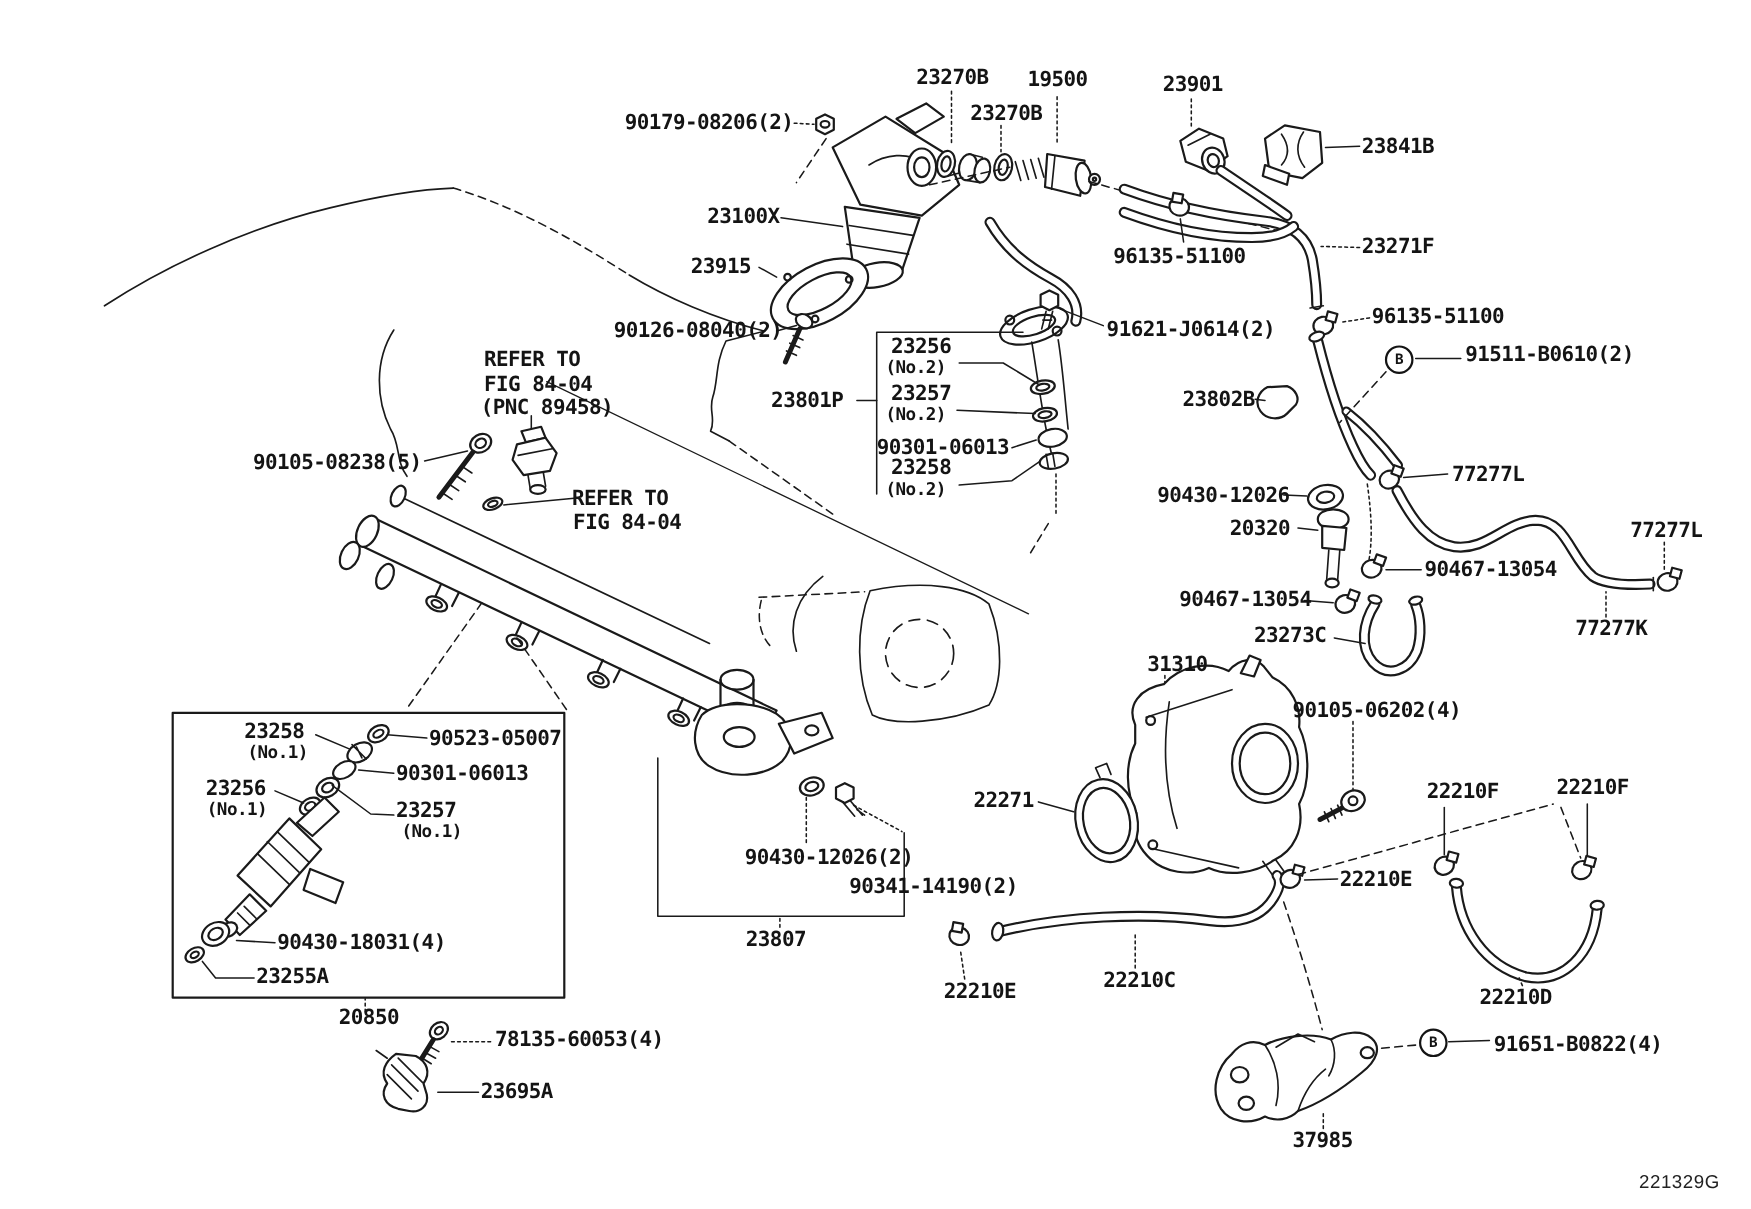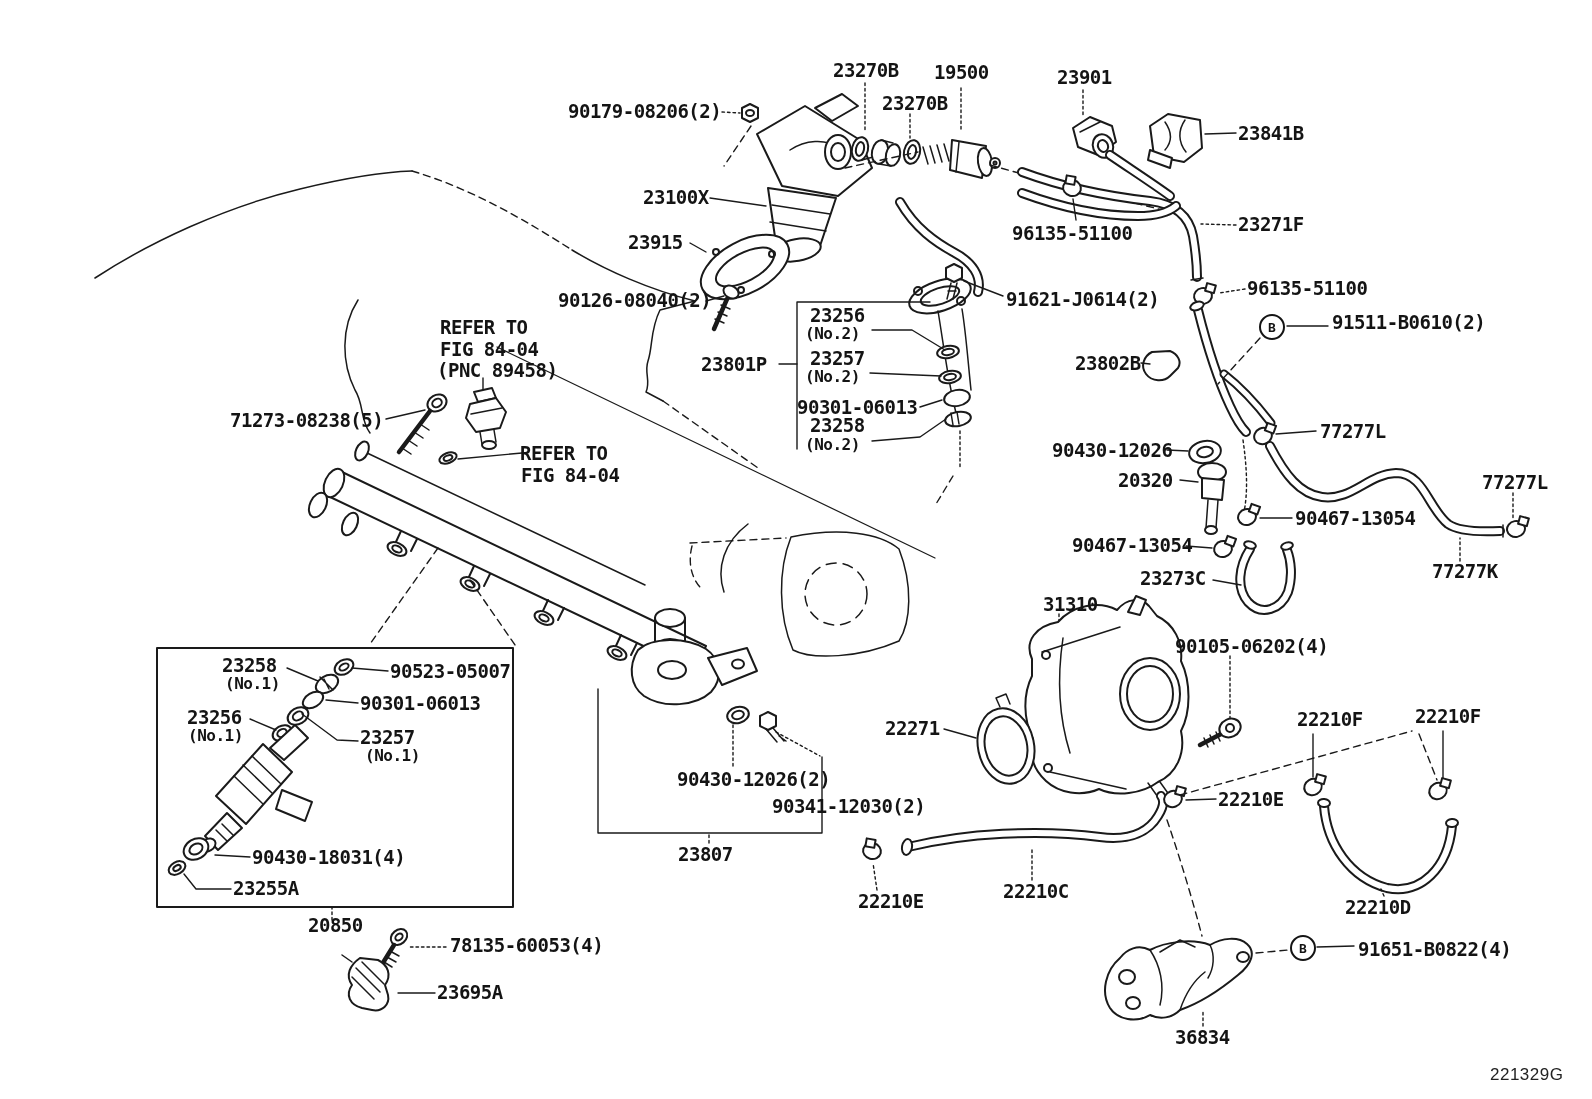--- a/index.html
+++ b/index.html
@@ -370,21 +370,21 @@
 <div class="lbl" style="left:1012px;top:224px">96135-51100</div>
 <div class="lbl" style="left:1238px;top:215px">23271F</div>
 <div class="lbl" style="left:628px;top:233px">23915</div>
 <div class="lbl" style="left:558px;top:291px">90126-08040(2)</div>
 <div class="lbl" style="left:1006px;top:290px">91621-J0614(2)</div>
 <div class="lbl" style="left:1247px;top:279px">96135-51100</div>
 
 <div class="lbl" style="left:440px;top:318px">REFER TO</div>
 <div class="lbl" style="left:440px;top:340px">FIG 84-04</div>
 <div class="lbl" style="left:437px;top:361px">(PNC 89458)</div>
-<div class="lbl" style="left:230px;top:411px">71273-08238(5)</div>
+<div class="lbl" style="left:230px;top:411px">90105-08238(5)</div>
 <div class="lbl" style="left:520px;top:444px">REFER TO</div>
 <div class="lbl" style="left:521px;top:466px">FIG 84-04</div>
 
 <div class="lbl" style="left:810px;top:306px">23256</div>
 <div class="lbl sm" style="left:805px;top:326px">(No.2)</div>
 <div class="lbl" style="left:701px;top:355px">23801P</div>
 <div class="lbl" style="left:810px;top:349px">23257</div>
 <div class="lbl sm" style="left:805px;top:369px">(No.2)</div>
 <div class="lbl" style="left:797px;top:398px">90301-06013</div>
 <div class="lbl" style="left:810px;top:416px">23258</div>
@@ -404,24 +404,24 @@
 <div class="lbl" style="left:1043px;top:595px">31310</div>
 <div class="lbl" style="left:1175px;top:637px">90105-06202(4)</div>
 <div class="lbl" style="left:885px;top:719px">22271</div>
 <div class="lbl" style="left:1297px;top:710px">22210F</div>
 <div class="lbl" style="left:1415px;top:707px">22210F</div>
 <div class="lbl" style="left:1218px;top:790px">22210E</div>
 <div class="lbl" style="left:858px;top:892px">22210E</div>
 <div class="lbl" style="left:1003px;top:882px">22210C</div>
 <div class="lbl" style="left:1345px;top:898px">22210D</div>
 <div class="lbl" style="left:1358px;top:940px">91651-B0822(4)</div>
-<div class="lbl" style="left:1175px;top:1028px">36834</div>
+<div class="lbl" style="left:1175px;top:1028px">37985</div>
 
 <div class="lbl" style="left:677px;top:770px">90430-12026(2)</div>
-<div class="lbl" style="left:772px;top:797px">90341-12030(2)</div>
+<div class="lbl" style="left:772px;top:797px">90341-14190(2)</div>
 <div class="lbl" style="left:678px;top:845px">23807</div>
 
 <div class="lbl" style="left:222px;top:656px">23258</div>
 <div class="lbl sm" style="left:225px;top:676px">(No.1)</div>
 <div class="lbl" style="left:390px;top:662px">90523-05007</div>
 <div class="lbl" style="left:360px;top:694px">90301-06013</div>
 <div class="lbl" style="left:187px;top:708px">23256</div>
 <div class="lbl sm" style="left:188px;top:728px">(No.1)</div>
 <div class="lbl" style="left:360px;top:728px">23257</div>
 <div class="lbl sm" style="left:365px;top:748px">(No.1)</div>

